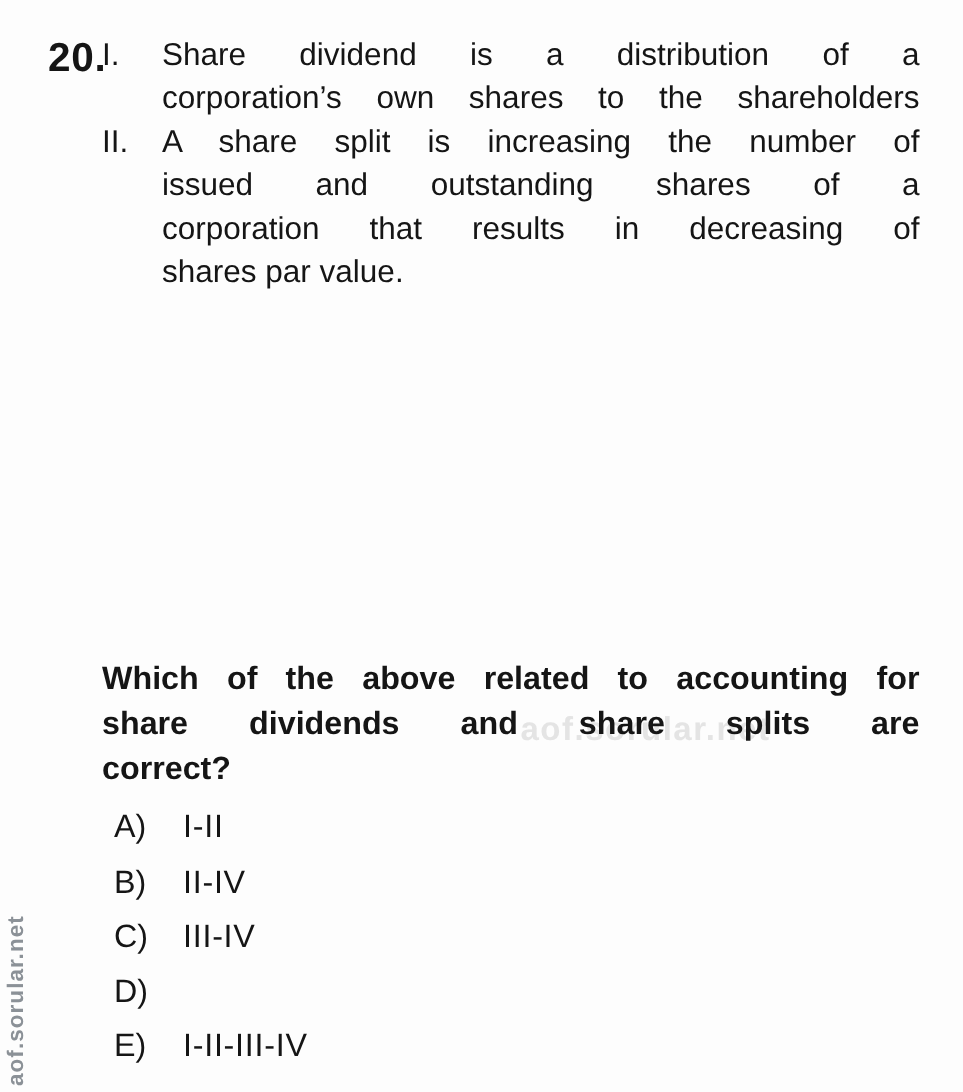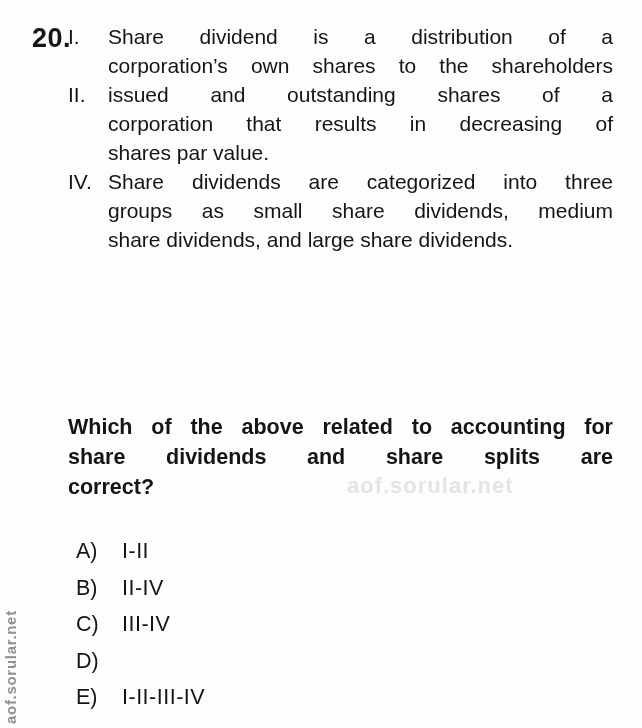--- a/index.html
+++ b/index.html
@@ -26,21 +26,21 @@
     font-size:21px; line-height:29px;
   }
   .stmt { display:flex; }
   .stmt-label { flex:0 0 40px; width:40px; }
   .stmt-text { flex:1 1 auto; min-width:0; }
   .jl { text-align:justify; text-align-last:justify; }
   .jl.last { text-align:left; text-align-last:left; }
 
   
   .question {
-    position:absolute; left:68px; top:412px; width:545px;
+    position:absolute; left:68px; top:437px; width:545px;
     font-size:21.5px; line-height:30px; font-weight:bold;
     z-index:2;
   }
 
   
   .options { position:absolute; left:76px; top:540px; z-index:2; }
   .opt { display:flex; height:36.5px; font-size:21.5px; line-height:23px; }
   .opt-letter { flex:0 0 46px; width:46px; }
   .opt-text { flex:1 1 auto; letter-spacing:0.5px; }
 
@@ -74,35 +74,28 @@
       <div class="stmt-label">I.</div>
       <div class="stmt-text">
         <div class="jl">Share dividend is a distribution of a</div>
         <div class="jl">corporation’s own shares to the shareholders</div>
       </div>
     </div>
 
     <div class="stmt">
       <div class="stmt-label">II.</div>
       <div class="stmt-text">
+        <div class="jl">A share split is increasing the number of</div>
         <div class="jl">issued and outstanding shares of a</div>
         <div class="jl">corporation that results in decreasing of</div>
         <div class="jl last">shares par value.</div>
       </div>
     </div>
 
 
-    <div class="stmt">
-      <div class="stmt-label">IV.</div>
-      <div class="stmt-text">
-        <div class="jl">Share dividends are categorized into three</div>
-        <div class="jl">groups as small share dividends, medium</div>
-        <div class="jl last">share dividends, and large share dividends.</div>
-      </div>
-    </div>
 
   </div>
 
   <div class="question">
     <div class="jl">Which of the above related to accounting for</div>
     <div class="jl">share dividends and share splits are</div>
     <div class="jl last">correct?</div>
   </div>
 
   <div class="options">

